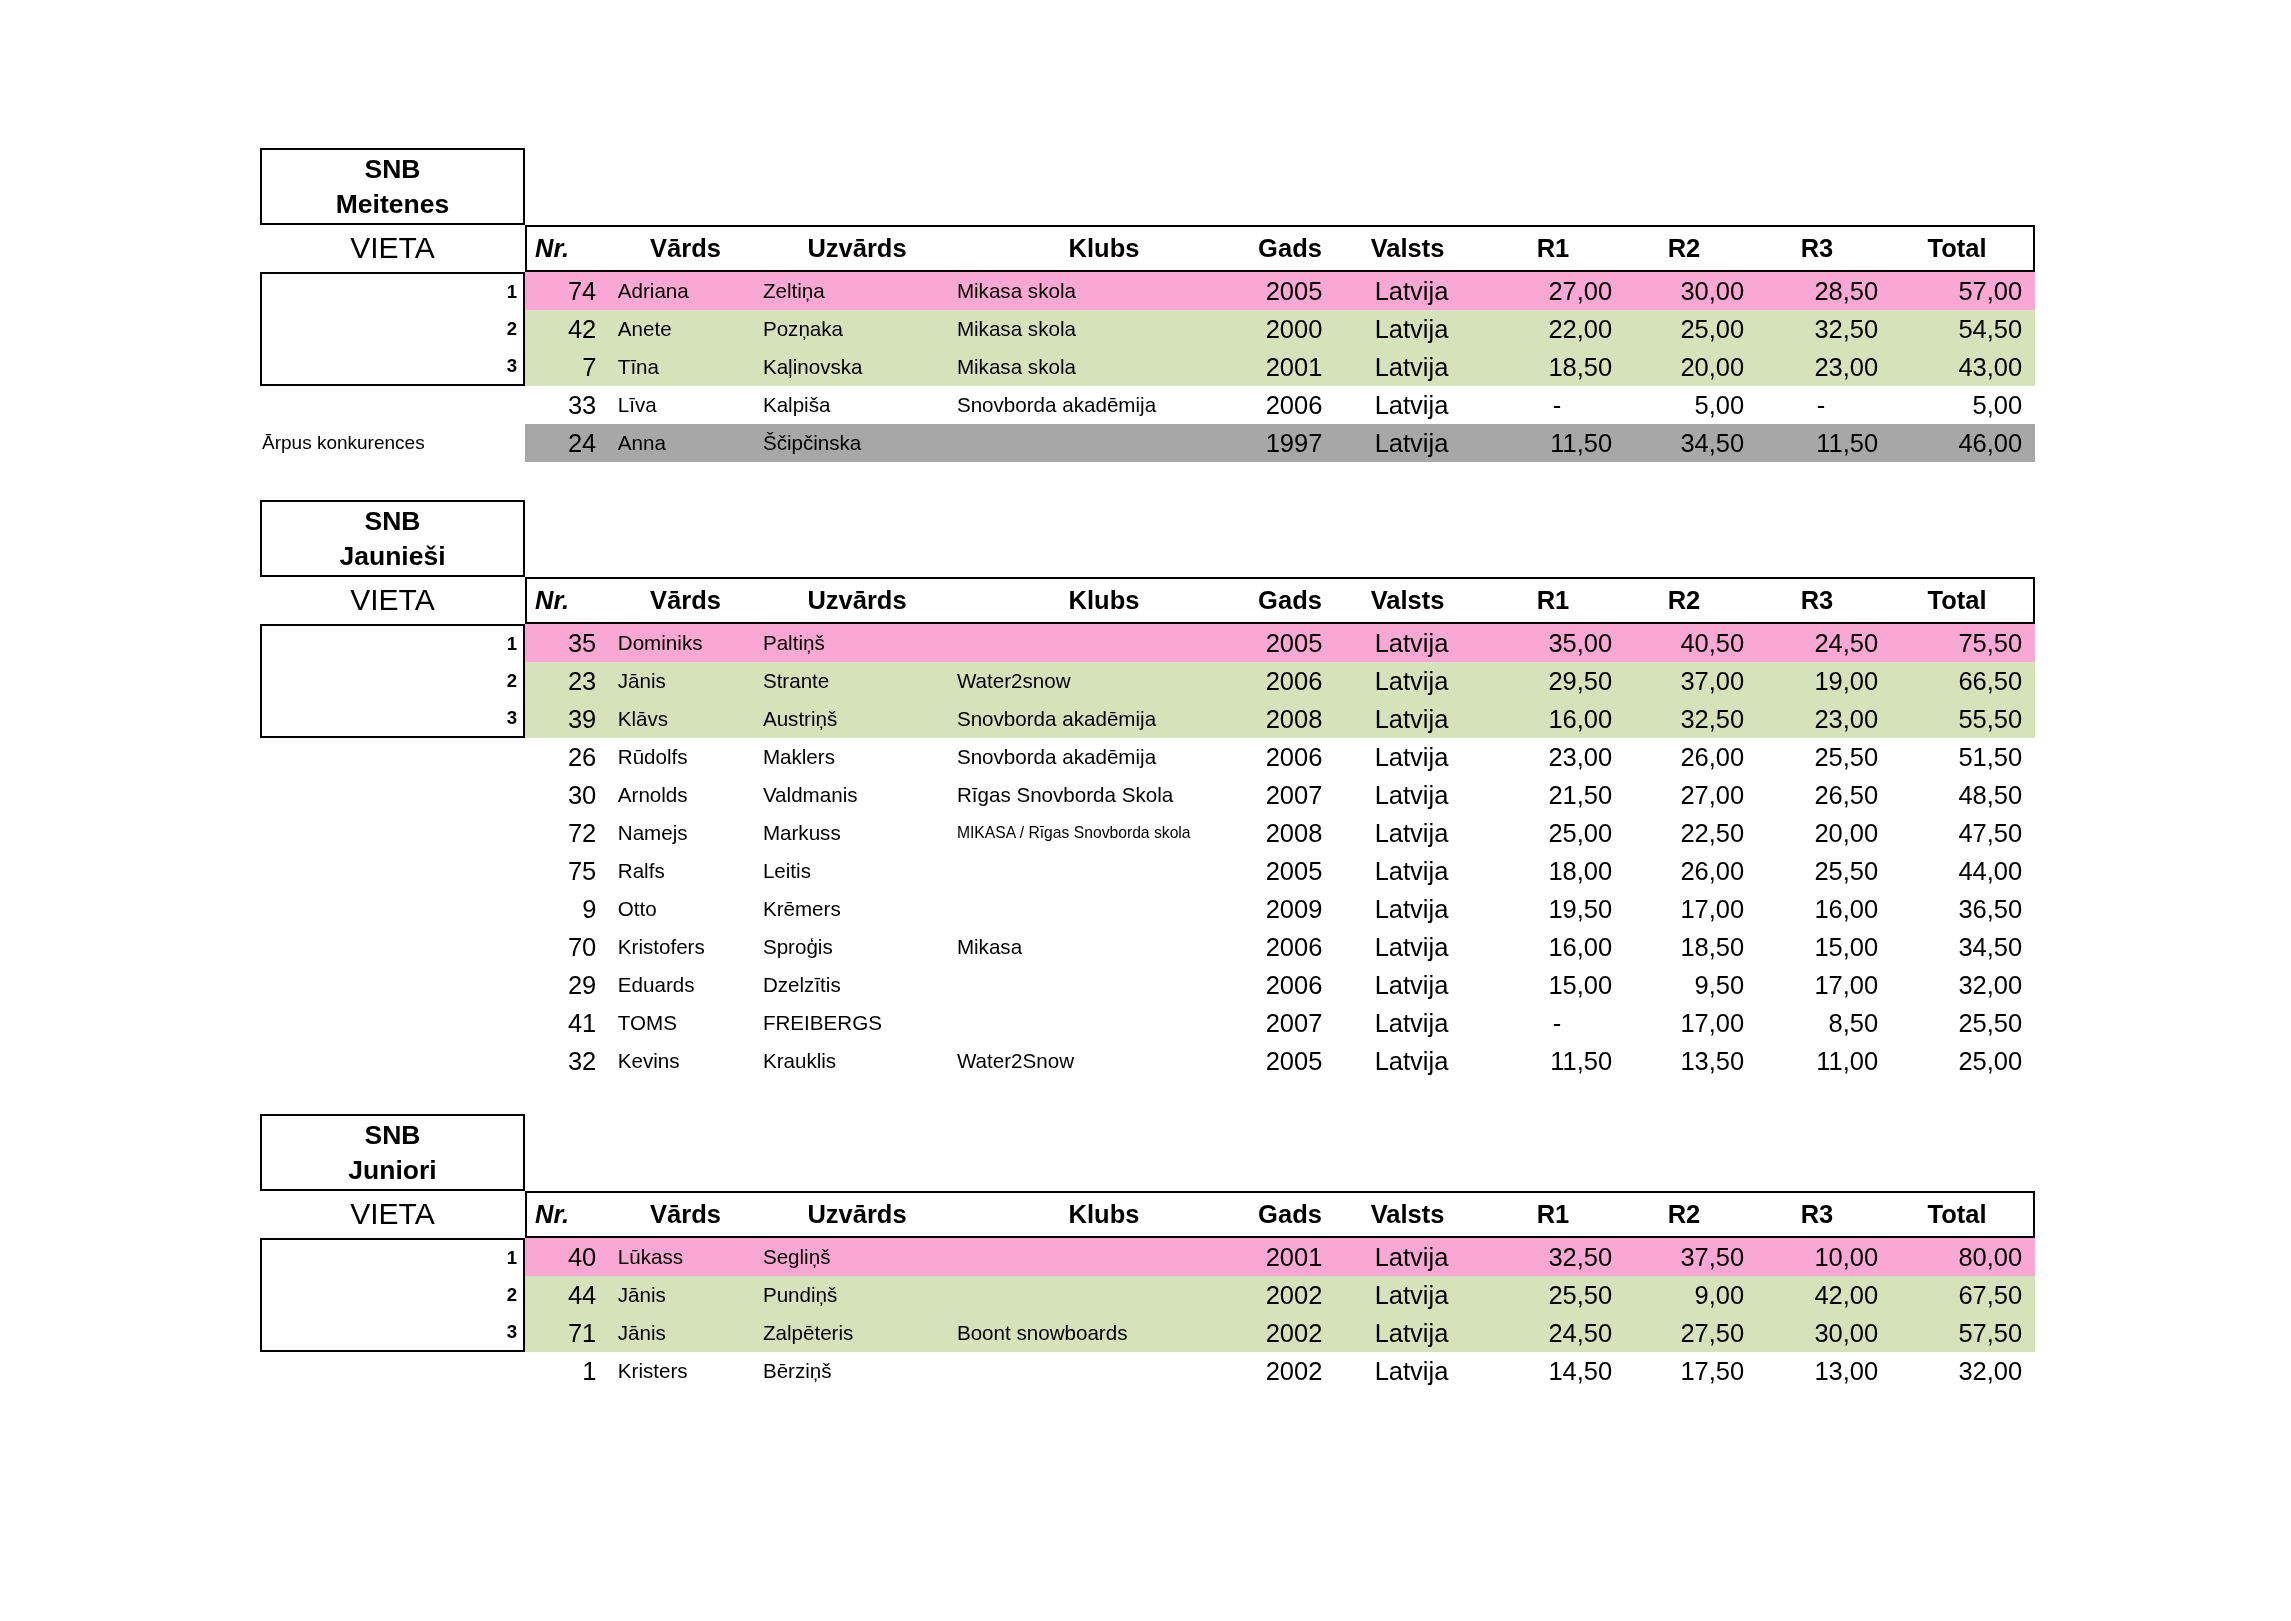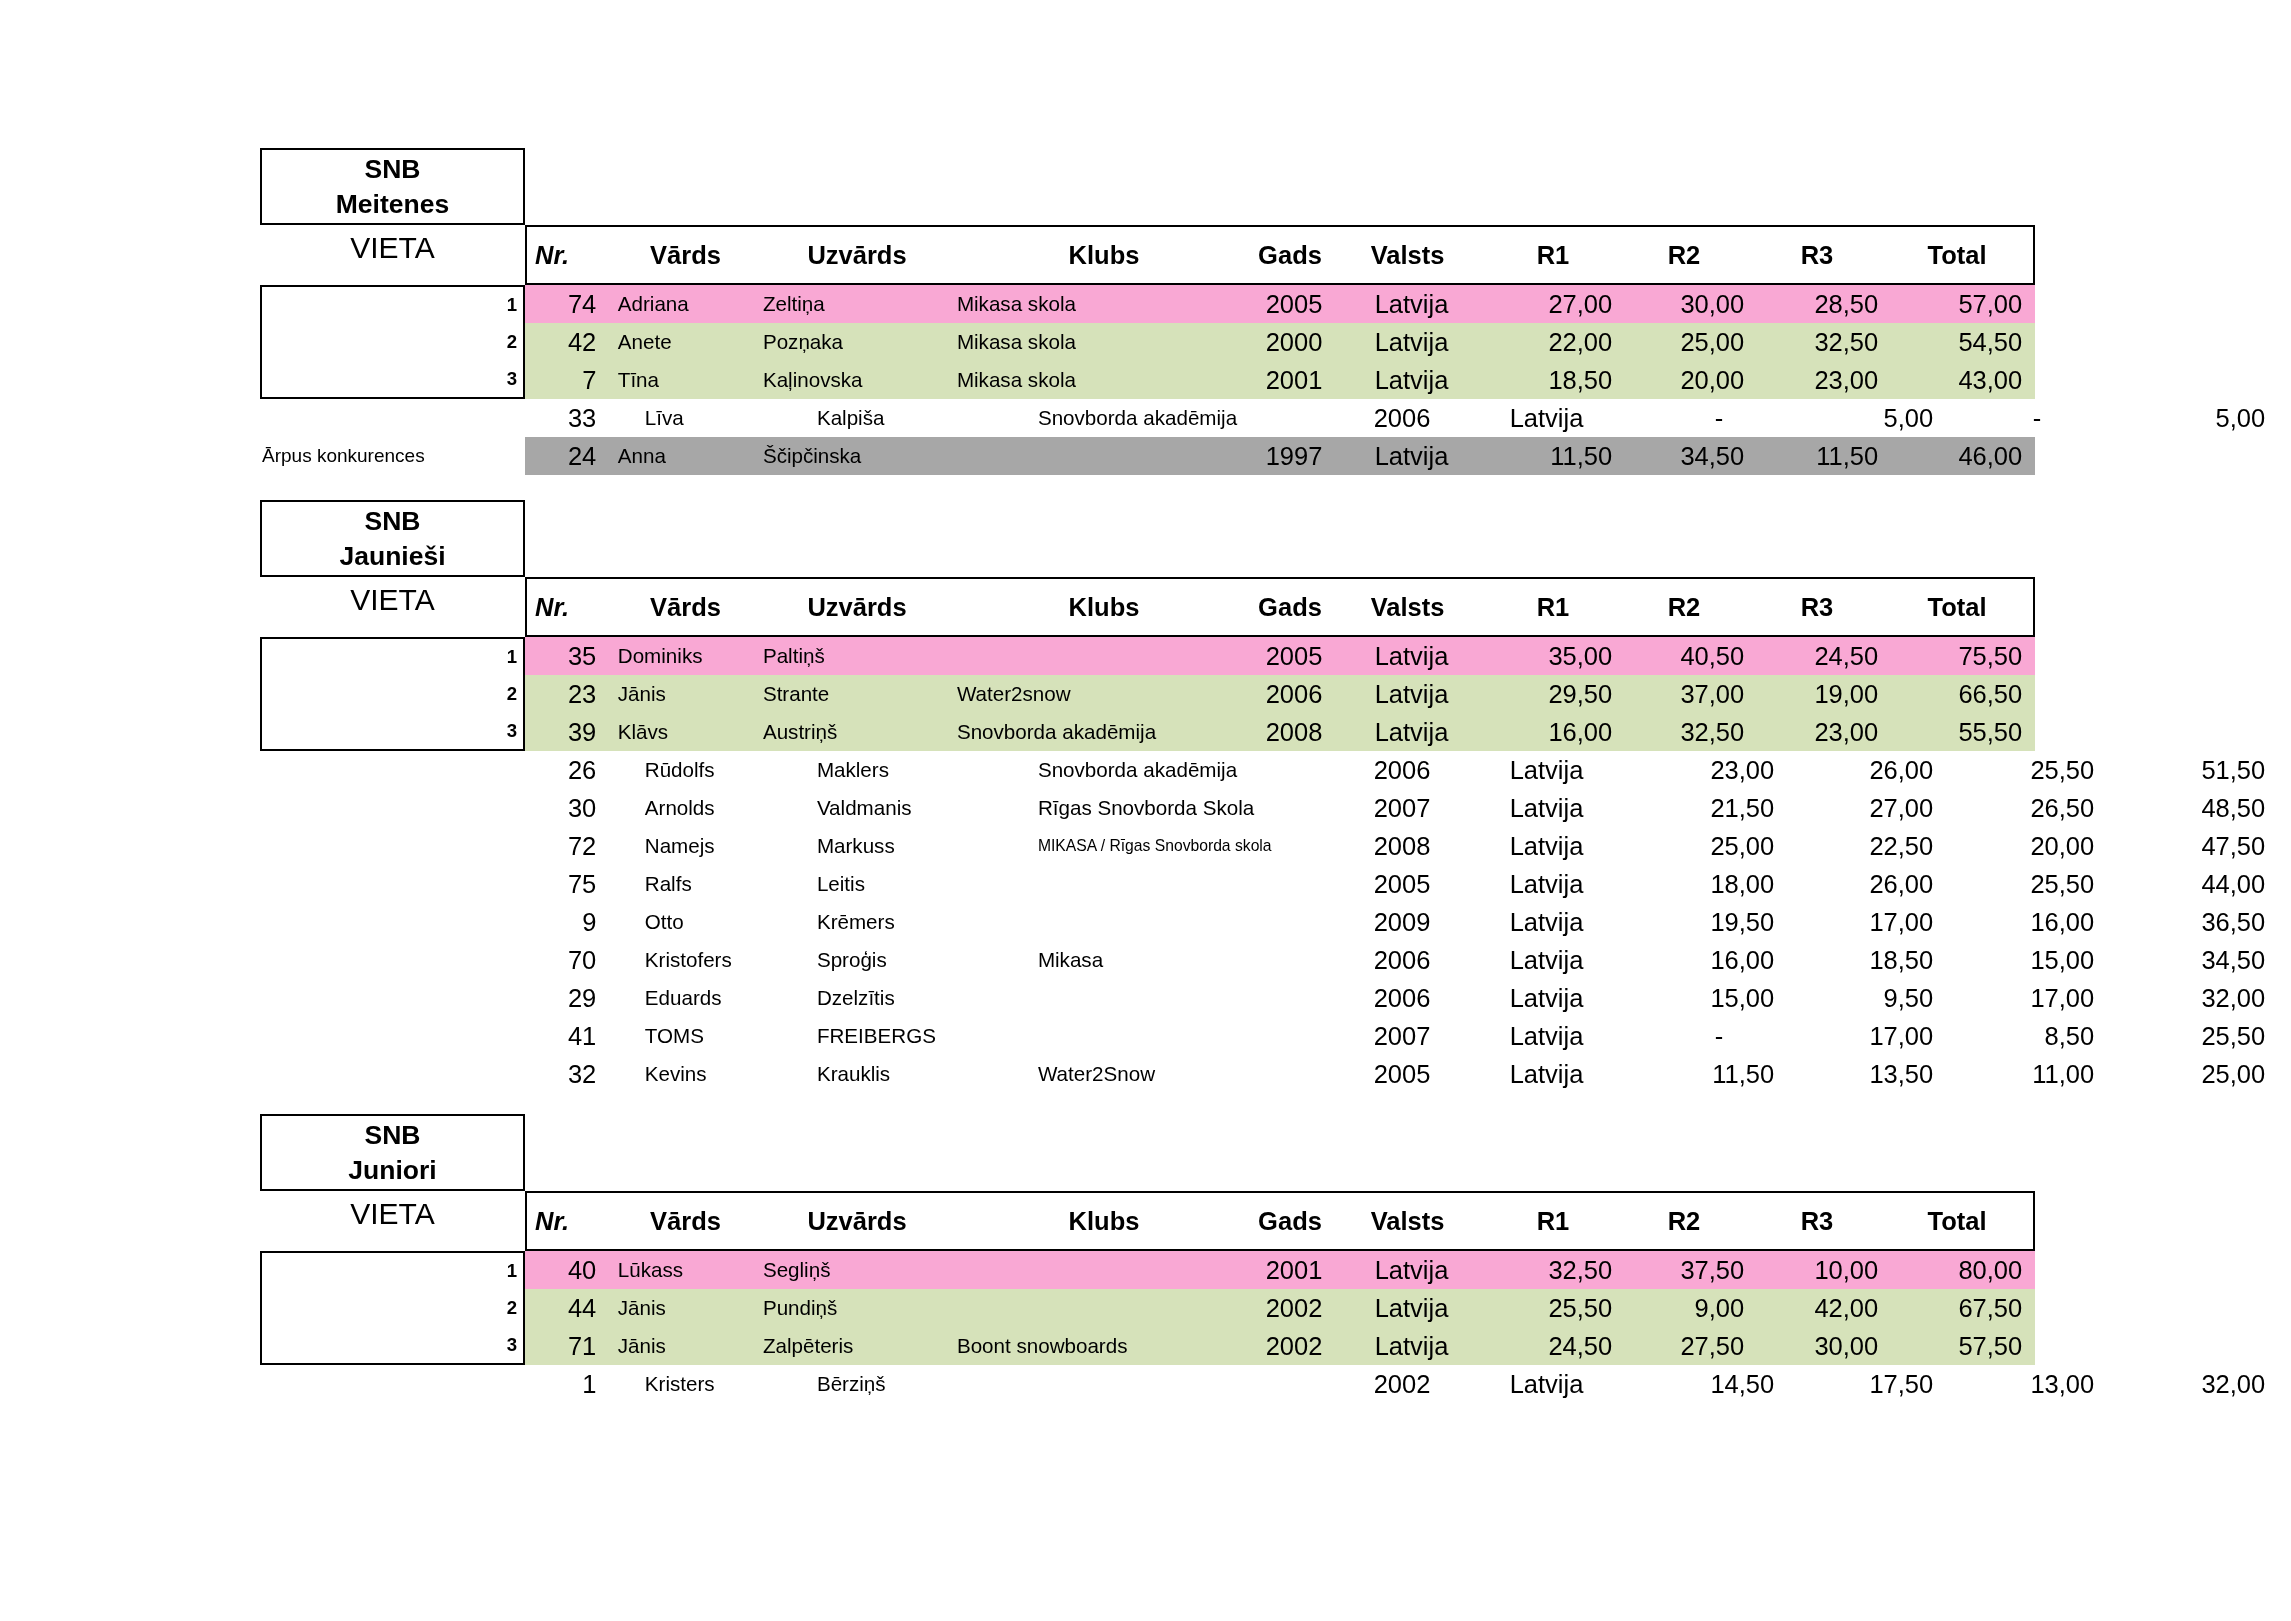--- a/index.html
+++ b/index.html
@@ -11,21 +11,21 @@
   .section{position:absolute;left:260px;width:1775px;}
   #section-meitenes{top:148px;}
   #section-jauniesi{top:500px;}
   #section-juniori{top:1114px;}
 
   .snb-box{
     width:265px;height:77px;border:2.9px solid #000;box-sizing:border-box;
     display:flex;flex-direction:column;justify-content:center;align-items:center;
     font-weight:700;font-size:26.5px;line-height:35px;background:#fff;
   }
-  .hdr{display:flex;height:60px;}
+  .hdr{display:flex;height:47px;}
   .vieta-head{
     width:265px;box-sizing:border-box;text-align:center;
     font-size:30px;line-height:45px;font-weight:400;
   }
   .hgrid{
     width:1510px;box-sizing:border-box;border:2.9px solid #000;
     display:grid;grid-template-columns:85px 147px 196px 298px 74px 161px 130px 132px 134px 146px;
     align-items:center;background:#fff;
   }
   .h{font-weight:700;font-size:25.5px;text-align:center;white-space:nowrap;}
@@ -43,21 +43,21 @@
 
   .cells{
     width:1510px;display:grid;
     grid-template-columns:85px 147px 196px 304px 74px 161px 130px 132px 134px 146px;
     align-items:center;
   }
   .cells div{white-space:nowrap;box-sizing:border-box;}
   .r-gold{background:#f9a8d4;}
   .r-green{background:#D6E2BA;}
   .r-gray{background:#A7A7A7;}
-  .r-white{background:transparent;gap:27px;}
+  .r-white{background:transparent;}
 
   .c-nr{font-size:25.5px;text-align:right;padding-right:13.7px;}
   .c-name{font-size:20.6px;padding-left:7.8px;}
   .c-sur{font-size:20.6px;padding-left:5.9px;}
   .c-klub{font-size:20.6px;padding-left:3.9px;}
   .c-klub.small{font-size:15.7px;}
   .c-gads{font-size:25.5px;text-align:center;}
   .c-valsts{font-size:25.5px;text-align:center;}
   .c-num{font-size:25.5px;text-align:right;padding-right:9.8px;}
   .c-total{font-size:25.5px;text-align:right;padding-right:11.8px;}

